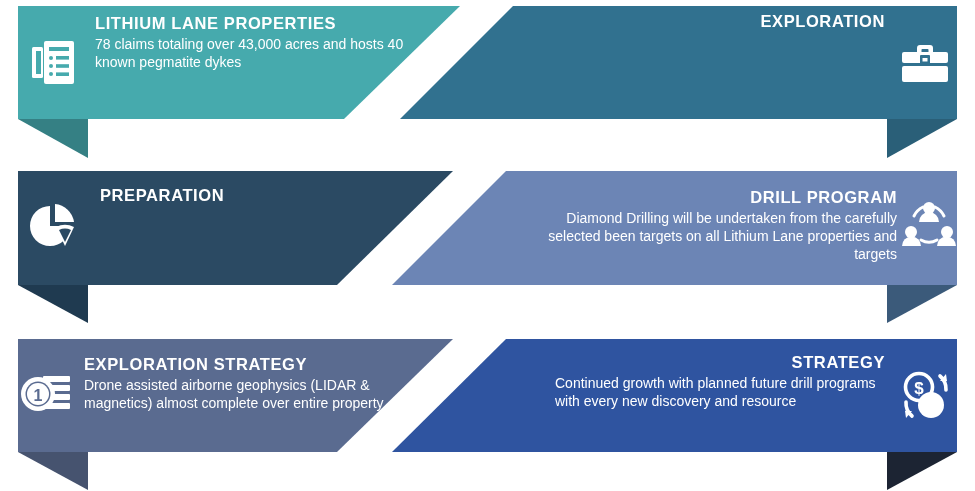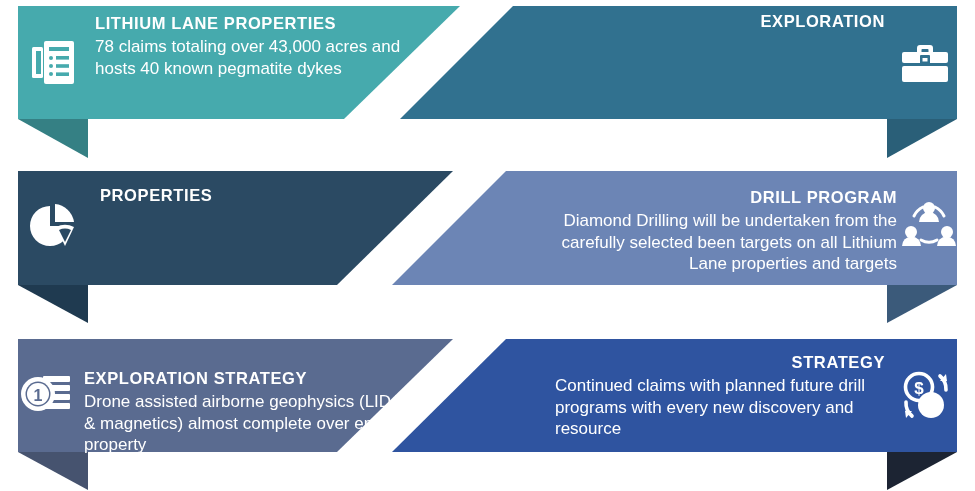--- a/index.html
+++ b/index.html
@@ -31,21 +31,21 @@
   }
   .panel-title {
     font-weight: bold;
     font-size: 16.5px;
     letter-spacing: 0.6px;
     line-height: 1.15;
     margin: 0 0 3px 0;
     white-space: nowrap;
   }
   .panel-body {
-    font-size: 17px;
+    font-size: 14px;
     line-height: 1.28;
     margin: 0;
   }
   .align-left  { text-align: left; }
   .align-right { text-align: right; }
   .icon-box {
     position: absolute;
   }
   .icon-box svg { display: block; }
 </style>
@@ -151,31 +151,31 @@
   <div class="panel-text align-left" style="left:95px; top:14px; width:310px;">
     <p class="panel-title">LITHIUM LANE PROPERTIES</p>
     <p class="panel-body">78 claims totaling over 43,000 acres and hosts 40 known pegmatite dykes</p>
   </div>
 
   <div class="panel-text align-right" style="left:545px; top:12px; width:340px;">
     <p class="panel-title">EXPLORATION</p>
   </div>
 
   <div class="panel-text align-left" style="left:100px; top:186px; width:300px;">
-    <p class="panel-title">PROPERTIES</p>
+    <p class="panel-title">PREPARATION</p>
   </div>
 
   <div class="panel-text align-right" style="left:542px; top:188px; width:355px;">
     <p class="panel-title">DRILL PROGRAM</p>
     <p class="panel-body">Diamond Drilling will be undertaken from the carefully selected been targets on all Lithium Lane properties and targets</p>
   </div>
 
-  <div class="panel-text align-left" style="left:84px; top:369px; width:340px;">
+  <div class="panel-text align-left" style="left:84px; top:355px; width:340px;">
     <p class="panel-title">EXPLORATION STRATEGY</p>
     <p class="panel-body">Drone assisted airborne geophysics (LIDAR &amp; magnetics) almost complete over entire property</p>
   </div>
 
   <div class="panel-text align-right" style="left:555px; top:353px; width:330px;">
     <p class="panel-title">STRATEGY</p>
-    <p class="panel-body align-left" style="text-align:left;">Continued claims  with planned future drill programs with every new discovery and resource</p>
+    <p class="panel-body align-left" style="text-align:left;">Continued growth  with planned future drill programs with every new discovery and resource</p>
   </div>
 
 </div>
 
 </body></html>

